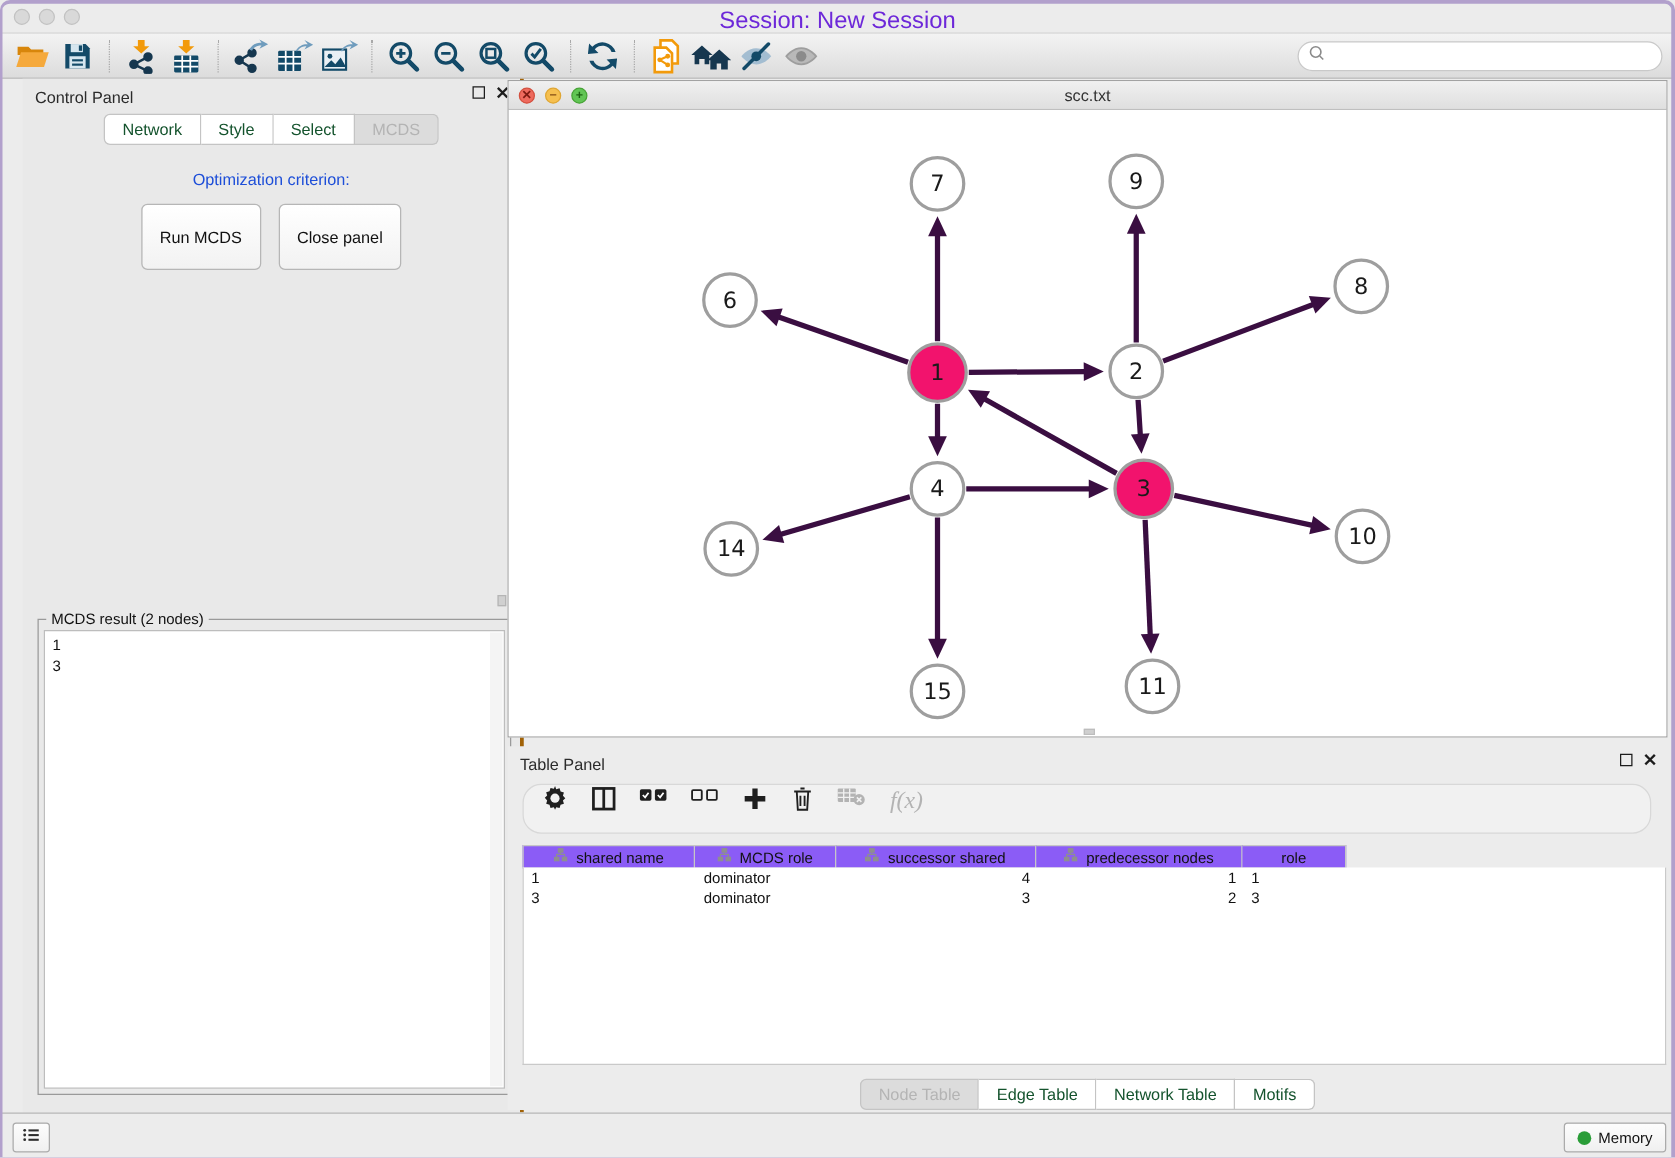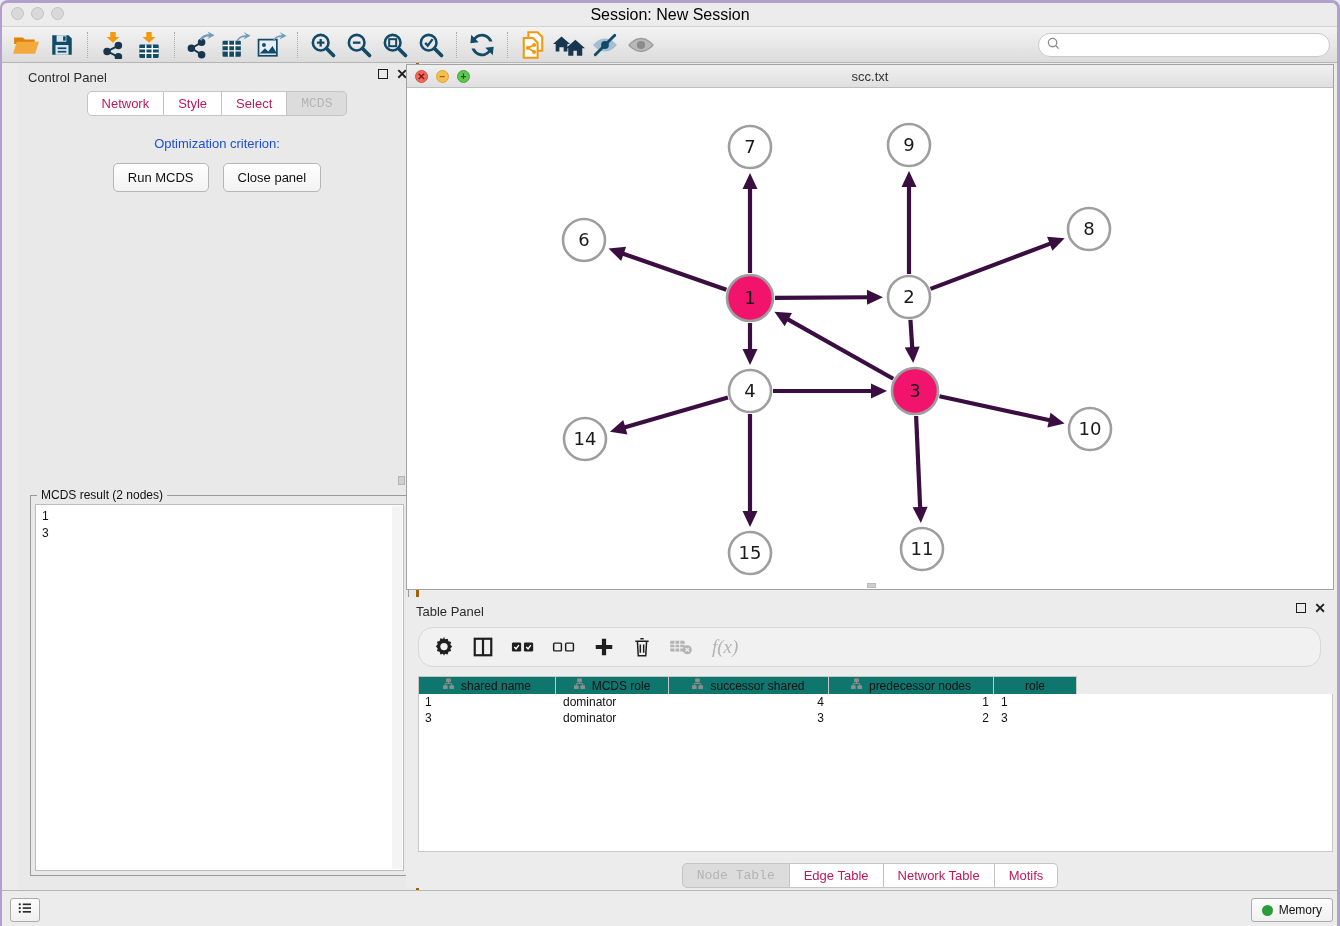--- a/index.html
+++ b/index.html
@@ -5,49 +5,49 @@
   * { margin:0; padding:0; box-sizing:border-box; }
   html,body { width:1340px; height:926px; }
   body { font-family:"Liberation Sans", sans-serif; background:#b2a0cc; }
   #app { position:relative; width:1340px; height:926px; background:#ececec; overflow:hidden; }
   .purple-frame { position:absolute; inset:0; border:3px solid #b2a0cc; border-bottom-width:0; border-left-width:2px; border-radius:8px 8px 0 0; pointer-events:none; z-index:50; }
 
   
   .titlebar { position:absolute; left:0; top:0; width:100%; height:27px; background:#ececec; border-bottom:1px solid #d2d2d2; }
   .traffic { position:absolute; top:7px; width:13px; height:13px; border-radius:50%; }
   .traffic.inactive { background:#d9d9d9; border:1px solid #c2c2c2; }
-  .app-title { position:absolute; left:0; right:0; top:6px; text-align:center; font-size:16px; color:#000000; }
+  .app-title { position:absolute; left:0; right:0; top:6px; text-align:center; font-size:19px; color:#6d28d9; }
 
   
   .toolbar { position:absolute; left:0; top:27px; width:100%; height:36px; background:linear-gradient(#f3f3f3,#dcdcdc); border-bottom:1px solid #b5b5b5; display:flex; align-items:center; padding-left:8px; }
   .tb-btn { width:36px; height:30px; display:flex; align-items:center; justify-content:center; background:transparent; border:none; cursor:default; }
   .tb-sep { width:1px; height:26px; margin:0 7px; border-left:1px dotted #a9a9a9; }
   .search-wrap { position:absolute; right:10px; top:6px; width:292px; height:24px; background:#fff; border:1px solid #c9c9c9; border-radius:12px; display:flex; align-items:center; padding-left:8px; }
   .search-wrap input { border:none; outline:none; flex:1; font-size:12px; background:transparent; margin-left:5px; }
 
   
   .control-panel { position:absolute; left:18px; top:63px; width:401px; height:827px; background:#e9e9e9; border-right:3px solid #a16207; }
   .panel-titlebar { position:relative; height:28px; }
   .panel-title { position:absolute; left:10px; top:7px; font-size:13px; color:#2b2b2b; }
   .panel-btns { position:absolute; right:8px; top:6px; display:flex; gap:8px; align-items:center; }
   .float-glyph { width:10px; height:10px; border:1.5px solid #1c1c1c; display:inline-block; }
   .close-glyph { font-size:14px; font-weight:bold; color:#1c1c1c; line-height:10px; }
 
   .seg-tabs { display:flex; justify-content:center; }
-  .seg-tab { font-size:13px; padding:4px 14px; background:#fff; border:1px solid #c4c4c4; border-left-width:0; color:#be185d; cursor:default; }
+  .seg-tab { font-size:13px; padding:4px 14px; background:#fff; border:1px solid #c4c4c4; border-left-width:0; color:#14532d; cursor:default; }
   .seg-tab:first-child { border-left-width:1px; border-radius:5px 0 0 5px; }
   .seg-tab:last-child { border-radius:0 5px 5px 0; }
-  .seg-tab.selected { background:#dcdcdc; color:#b4b4b4;font-family:Liberation Mono, monospace; }
+  .seg-tab.selected { background:#dcdcdc; color:#b4b4b4; }
 
   .opt-label { text-align:center; font-size:13px; color:#1d4ed8; margin-top:20px; }
   .dropdown { position:relative; margin:9px auto 0; width:310px; height:24px; background:#fff; border:1px solid #b3b3b3; border-radius:4px; font-size:13px; color:#111; display:flex; align-items:center; padding-left:10px; }
   .dd-stepper { position:absolute; right:4px; top:2px; width:13px; height:18px; display:flex; flex-direction:column; align-items:center; justify-content:center; color:#555; }
   .dd-stepper svg { display:block; }
   .btn-row { display:flex; justify-content:center; gap:14px; margin-top:12px; }
-  .mac-btn { font-size:13px; color:#111; background:linear-gradient(#ffffff,#f2f2f2); border:1px solid #b6b6b6; border-radius:5px; padding:6px 14px; cursor:default; }
+  .mac-btn { font-size:13px; color:#111; background:linear-gradient(#ffffff,#f2f2f2); border:1px solid #b6b6b6; border-radius:5px; padding:18px 14px; cursor:default; }
 
   .groupbox { position:absolute; left:12px; top:432px; width:379px; height:381px; border:1px solid #9a9a9a;padding-left:36px; }
   .groupbox-label { position:absolute; left:6px; top:-8px; background:#e9e9e9; padding:0 4px; font-size:12px; color:#111; }
   .result-area { position:absolute; left:4px; top:8px; right:4px; bottom:4px; background:#fff; border:1px solid #bdbdbd; font-size:12px; color:#111; padding:3px 6px; white-space:pre-line; line-height:17px; }
   .result-scroll { position:absolute; right:1px; top:1px; bottom:1px; width:10px; background:#f4f4f4; }
 
   .v-divider-grip { position:absolute; left:398px; top:476px; width:7px; height:9px; background:#d0d0d0; border:1px solid #b5b5b5; z-index:5; }
 
   
   .net-window { position:absolute; left:406px; top:64px; width:928px; height:526px; border:1px solid #a2a2a2; background:#fff; }
@@ -55,24 +55,24 @@
   .net-title { position:absolute; left:0; right:0; top:4px; text-align:center; font-size:13px; color:#333; }
   .tl { position:absolute; top:5px; width:13px; height:13px; border-radius:50%; font-size:10px; font-weight:bold; text-align:center; line-height:12px; }
   .tl-close { background:#ee6a5e; border:1px solid #d3503f; color:#7c1910; }
   .tl-min { background:#f5bf4f; border:1px solid #dfa633; color:#90591a; }
   .tl-max { background:#61c554; border:1px solid #47a336; color:#1c6311; }
   .net-canvas { position:absolute; left:0; top:23px; width:926px; height:501px; background:#fff; }
   .canvas-grip { position:absolute; left:460px; bottom:1px; width:9px; height:5px; background:#cfcfcf; border:1px solid #bdbdbd; }
 
   
   .table-panel { position:absolute; left:406px; top:597px; width:928px; height:291px; background:#ececec; }
-  .tp-toolbar { position:absolute; left:12px; top:30px; width:903px; height:40px; background:#f1f1f1; border:1px solid #d8d8d8; border-radius:15px; display:flex; align-items:center; gap:17px; padding-left:14px; }
+  .tp-toolbar { position:absolute; left:12px; top:30px; width:903px; height:40px; background:#f1f1f1; border:1px solid #d8d8d8; border-radius:15px; display:flex; align-items:flex-start; gap:17px; padding-left:14px; }
   .tp-icon { display:flex; align-items:center; justify-content:center; border:none; background:transparent; cursor:default; }
   .tbl-header { position:absolute; left:12px; top:79px; display:flex; height:19px; }
-  .th-cell { background:#0f766e; border:1px solid #c6c6c6; border-left-width:0; font-size:12px; color:#111; display:flex; align-items:center; justify-content:center; gap:7px; }
+  .th-cell { background:#8b5cf6; border:1px solid #c6c6c6; border-left-width:0; font-size:12px; color:#111; display:flex; align-items:center; justify-content:center; gap:7px; }
   .th-cell:first-child { border-left-width:1px; }
   .tbl-body { position:absolute; left:12px; top:97px; width:915px; height:158px; background:#fff; border:1px solid #c9c9c9; border-top-width:0; overflow:hidden; }
   .tbl-row { display:flex; height:16px; font-size:12px; color:#111; }
   .td-cell { padding:0 6px; line-height:16px; overflow:hidden; }
   .tp-tabs { position:absolute; left:0; right:0; top:266px; display:flex; justify-content:center; }
 
   
   .statusbar { position:absolute; left:0; bottom:0; width:100%; height:36px; background:#ececec; border-top:1px solid #b6b6b6; }
   .status-left-btn { position:absolute; left:10px; top:7px; width:30px; height:24px; background:linear-gradient(#fdfdfd,#f0f0f0); border:1px solid #ababab; border-radius:3px; display:flex; align-items:center; justify-content:center; }
   .memory-btn { position:absolute; right:7px; top:7px; height:24px; background:linear-gradient(#fdfdfd,#f0f0f0); border:1px solid #ababab; border-radius:3px; display:flex; align-items:center; gap:6px; padding:0 10px; font-size:12px; color:#111; }

